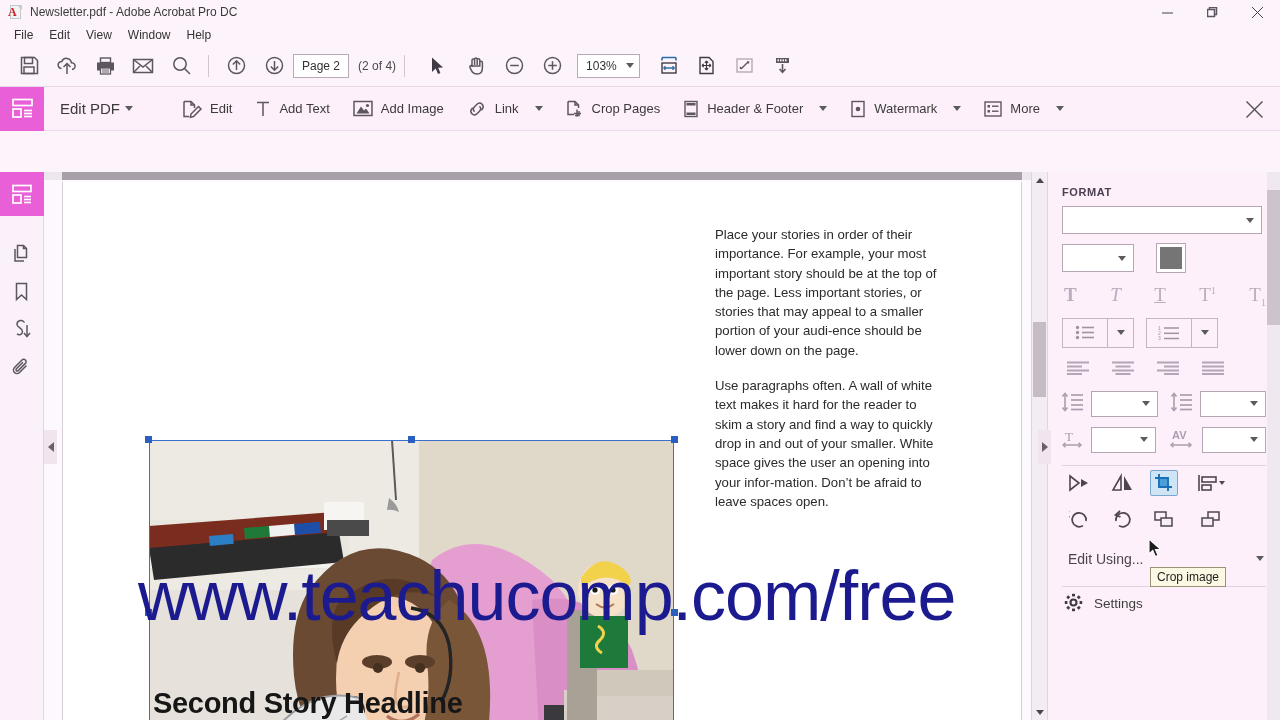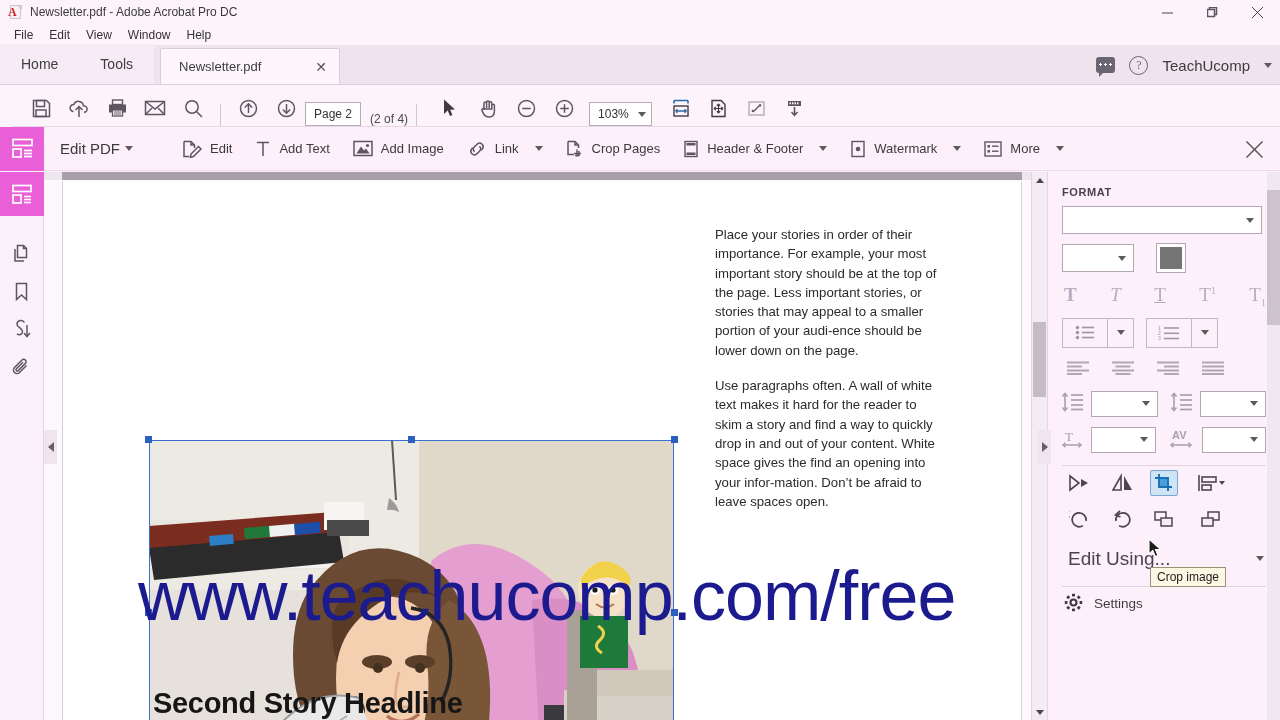--- a/index.html
+++ b/index.html
@@ -71,22 +71,22 @@
   }
   .help-ico { width:19px; height:19px; border:1.5px solid #6b6472; border-radius:50%;
               color:#6b6472; font-size:12px; display:flex; align-items:center;
               justify-content:center; font-family:"Liberation Serif", serif; }
   .user-name { font-size:15px; color:#3c3c3c; }
   .caret-sm { width:0;height:0;border-left:4px solid transparent;border-right:4px solid transparent;
               border-top:5px solid #5b5b5b; }
 
   
   .maintoolbar {
-    height:42px; background:#fdf4fb; display:flex; align-items:flex-end;
-    padding-left:10px; gap:0; border-bottom:1px solid #e6d8e5;margin-left:12px;
+    height:42px; background:#fdf4fb; display:flex; align-items:center;
+    padding-left:10px; gap:0; border-bottom:1px solid #e6d8e5;
   }
   .tb-btn { width:38px; height:36px; display:flex; align-items:center; justify-content:center; }
   .tb-sep { width:1px; height:22px; background:#d4c4d3; margin:0 8px; }
   .pagebox {
     border:1px solid #b9aab8; background:#fff; font-size:12px; color:#333;
     padding:3px 8px; min-width:52px; text-align:center; height:24px; line-height:17px;
   }
   .pagecount { font-size:12px; color:#4a4a4a; margin-left:9px; }
   .zoombox {
     border:1px solid #b9aab8; background:#fff; height:24px; min-width:62px;
@@ -177,21 +177,21 @@
   .btn-grp .b2 { width:26px; display:flex; align-items:center; justify-content:center;
                  border-left:1px solid #c3b6c3; }
   .align-row { display:flex; gap:23px; padding:4px 14px 0 19px; }
   .rp-sep { height:1px; background:#e0d2e0; margin:12px 14px 0 14px; }
   .obj-row { display:flex; align-items:center; gap:14px; padding:4px 14px 0 18px; }
   .obj-btn { width:28px; height:26px; display:flex; align-items:center; justify-content:center; }
   .obj-btn.hot { background:#cfe4f5; border:1px solid #7aa7d0; border-radius:2px; }
   .tooltip { position:absolute; background:#fdf8e3; border:1px solid #9a9276;
              font-size:12px; color:#222; padding:2px 6px; white-space:nowrap; z-index:60; }
   .editusing { display:flex; align-items:center; justify-content:space-between;
-               padding:0 16px 0 20px; font-size:19px; color:#4a4450; height:26px; }
+               padding:0 16px 0 20px; font-size:14px; color:#4a4450; height:26px; }
   .settings-row { display:flex; align-items:center; gap:11px; padding:6px 14px 0 16px;
                   font-size:13.5px; color:#3d3d3d; }
   .rp-scroll { position:absolute; right:0; top:0; width:13px; height:100%; background:#f0e8f0; }
   .rp-thumb { position:absolute; left:0; top:18px; width:13px; height:135px; background:#cdc3cd; }
 
   
   .watermark {
     position:absolute; left:0; top:0; width:1280px; height:720px; pointer-events:none; z-index:50;
   }
   .wm-text {
@@ -235,36 +235,20 @@
   </div>
 
   <div class="menubar">
     <span class="mi">File</span>
     <span class="mi">Edit</span>
     <span class="mi">View</span>
     <span class="mi">Window</span>
     <span class="mi">Help</span>
   </div>
 
-  <div class="tabstrip">
-    <div class="tab-home">Home</div>
-    <div class="tab-tools">Tools</div>
-    <div class="doc-tab">
-      <span>Newsletter.pdf</span>
-      <span class="tab-close">✕</span>
-    </div>
-    <div class="tabstrip-right">
-      <span class="comment-ico">
-          <span class="dots"></span>
-        </span>
-      <span class="help-ico">?</span>
-      <span class="user-name">TeachUcomp</span>
-      <span class="caret-sm"></span>
-    </div>
-  </div>
 
   <div class="maintoolbar">
     <div class="tb-btn">
       <svg width="21" height="21" viewBox="0 0 21 21" class="ic">
           <path d="M2.5 2.5h13l3 3v13h-16z"></path>
           <rect x="5.5" y="2.5" width="8" height="6"></rect>
           <rect x="5" y="12" width="10" height="6.5"></rect>
         </svg>
     </div>
     <div class="tb-btn">
@@ -582,21 +566,21 @@
           <div class="hdl" style="left:-4px;top:-4px;"></div>
           <div class="hdl" style="left:259px;top:-4px;"></div>
           <div class="hdl" style="left:522px;top:-4px;"></div>
           <div class="hdl" style="left:-4px;top:169px;"></div>
           <div class="hdl" style="left:522px;top:169px;"></div>
 
         </div>
 
         <div class="story">
           <p>Place your stories in order of their importance. For example, your most important story should be at the top of the page. Less important stories, or stories that may appeal to a smaller portion of your audi-ence should be lower down on the page.</p>
-          <p>Use paragraphs often. A wall of white text makes it hard for the reader to skim a story and find a way to quickly drop in and out of your content. White space gives the find an opening into your infor-mation. Don’t be afraid to leave spaces open.</p>
+          <p>Use paragraphs often. A wall of white text makes it hard for the reader to skim a story and find a way to quickly drop in and out of your smaller. White space gives the user an opening into your infor-mation. Don’t be afraid to leave spaces open.</p>
         </div>
 
         <div class="second-head">Second Story Headline</div>
       </div>
 
       <div class="vscroll">
         <div class="vs-arrow">
             <span class="chev up"></span>
           </div>
         <div class="vs-thumb"></div>

